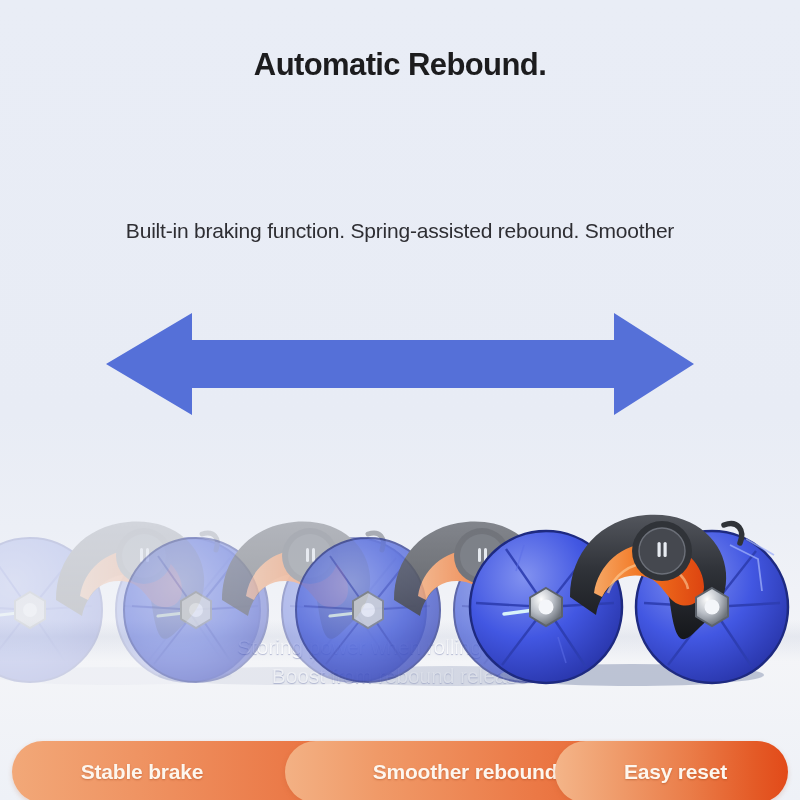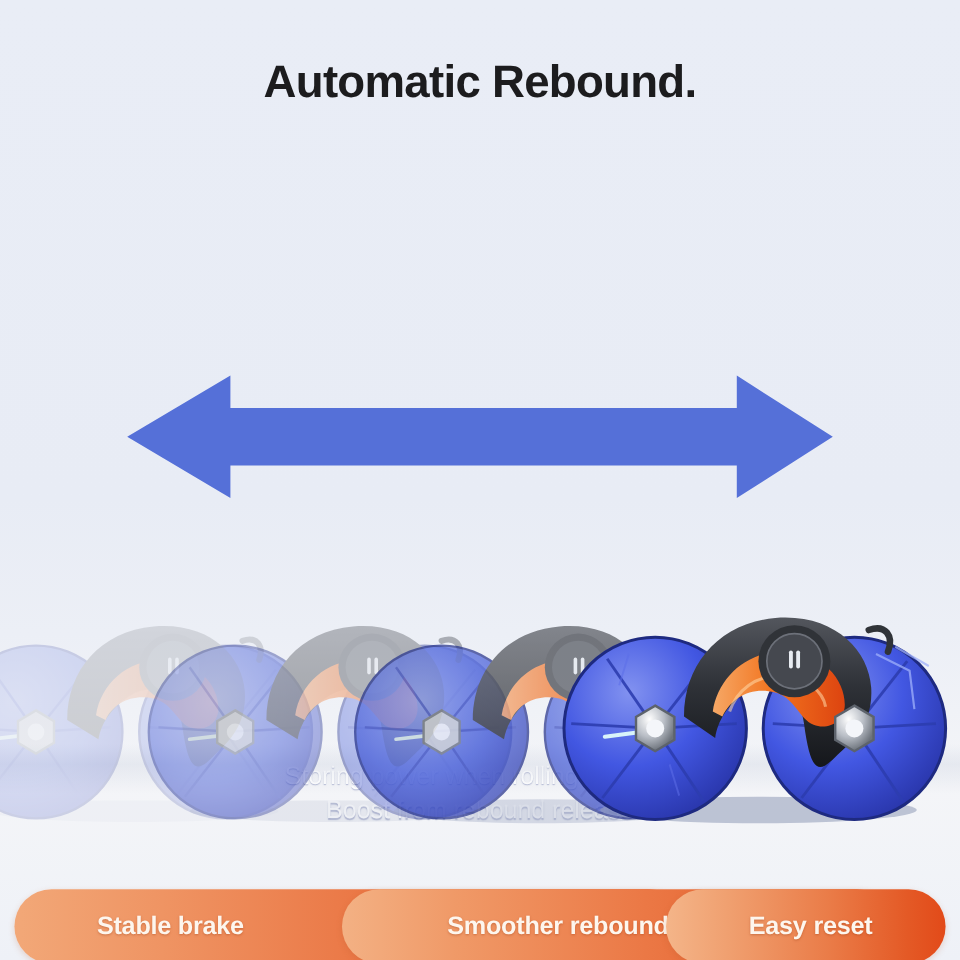--- a/index.html
+++ b/index.html
@@ -11,21 +11,21 @@
   #stage{
     position:relative;width:800px;height:800px;
     background:linear-gradient(180deg,#e9edf6 0%,#e8ecf5 52%,#eceff6 66%,#f4f5f8 82%,#eef1f7 100%);
     overflow:hidden;
   }
 
   
   .headline{
     position:absolute;left:0;right:0;top:44px;
     text-align:center;color:#1c1c1e;
-    font-size:38px;font-weight:bold;letter-spacing:-0.6px;line-height:1.33;
+    font-size:31px;font-weight:bold;letter-spacing:-0.6px;line-height:1.33;
   }
   .headline .l2{display:block;}
 
   .subtitle{
     position:absolute;left:0;right:0;top:219px;
     text-align:center;color:#2e2e33;
     font-size:21px;font-weight:normal;letter-spacing:-0.2px;
   }
 
   
@@ -73,20 +73,21 @@
 </style>
 </head>
 <body>
 
 <div id="stage">
 
   <div class="headline">
     <span>Automatic Rebound.</span>
   </div>
 
+  <div class="subtitle">Built-in braking function. Spring-assisted rebound. Smoother</div>
 
   <div class="arrow-wrap">
     <svg width="800" height="128" viewBox="0 0 800 128">
       <polygon points="106,64 192,13 192,40 614,40 614,13 694,64 614,115 614,88 192,88 192,115" fill="#5570d8"></polygon>
     </svg>
     <div class="arrow-text">
       <span>Storing power when rolling forward.</span>
       <span>Boost from rebound release</span>
     </div>
   </div>

